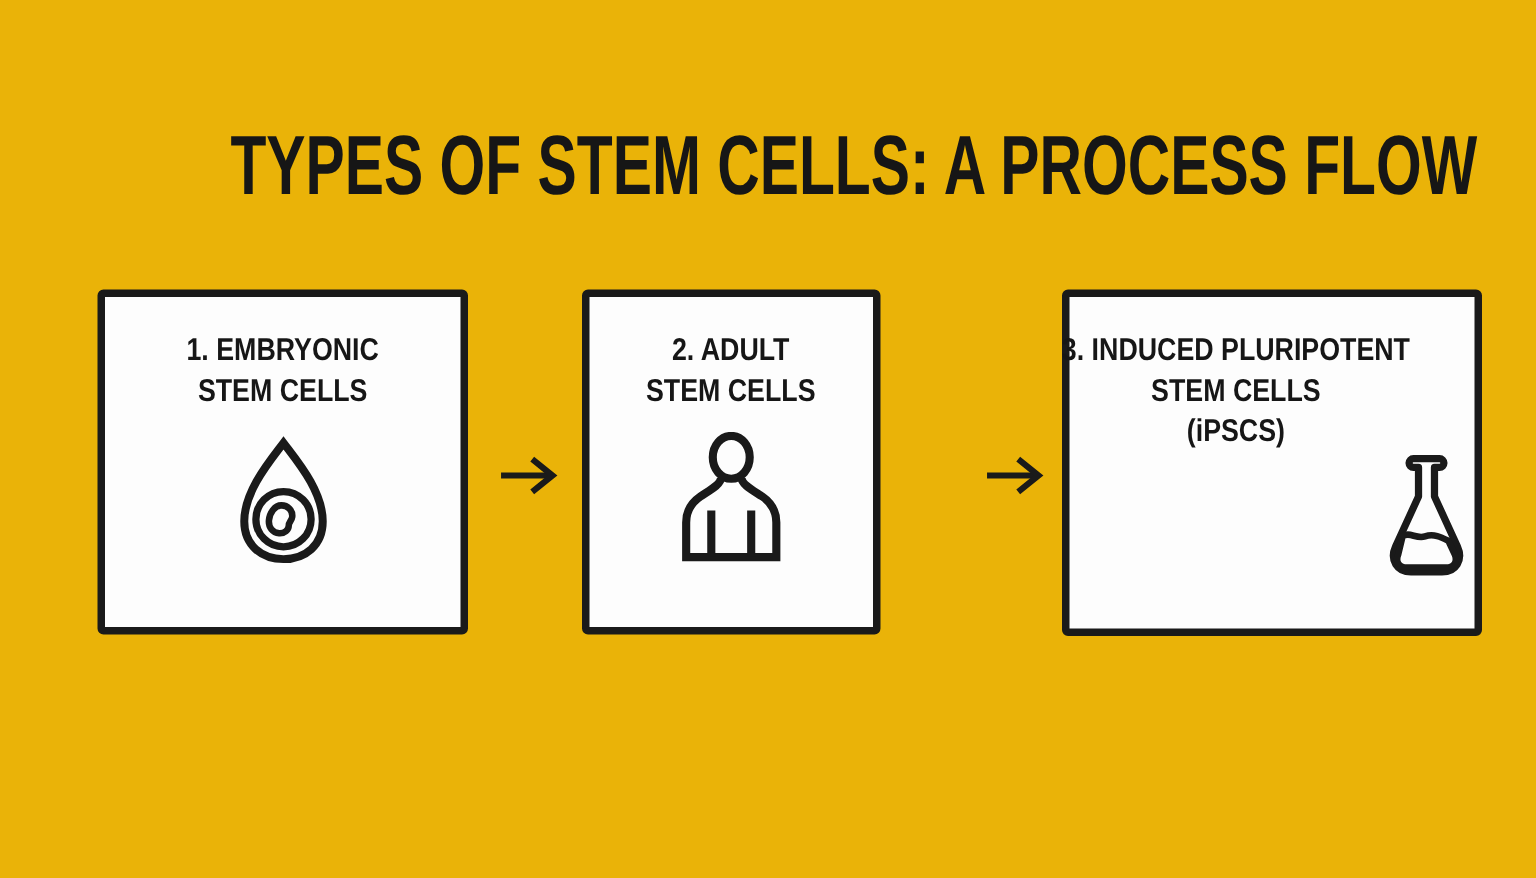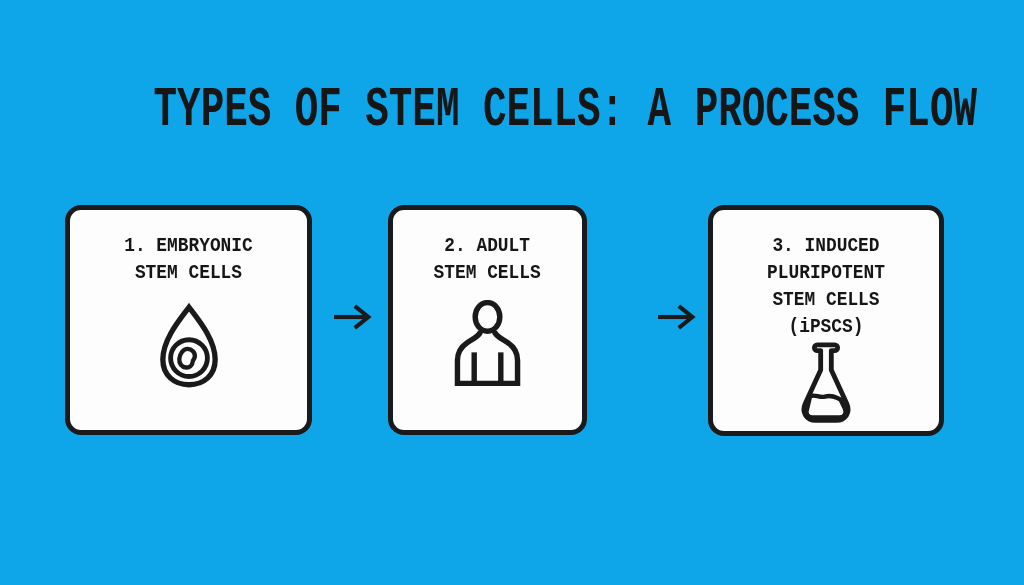--- a/index.html
+++ b/index.html
@@ -1,22 +1,22 @@
 <!DOCTYPE html>
 <html><head>
 <meta charset="utf-8">
 <style>
   html, body { margin: 0; padding: 0; background: #e8e8e8; }
   .canvas {
     position: relative;
     width: 1024px;
     height: 585px;
-    background: #0ea5e9;
+    background: #eab308;
     overflow: hidden;
-    font-family: Liberation Mono, monospace;
+    font-family: Liberation Sans, sans-serif;
     color: #161616;
     margin: 0 auto;
   }
   .title {
     position: absolute;
     top: 80px;
     left: 0;
     width: 1024px;
     margin: 0;
     text-align: center;
@@ -24,34 +24,34 @@
     line-height: 60px;
     font-weight: bold;
     letter-spacing: 0px;
     white-space: nowrap;
     transform: scaleX(0.70);
     transform-origin: 50% 50%;
     color: #161616;
   }
   .card {
     position: absolute;
-    top: 205px;
+    top: 193px;
     height: 230px;
     box-sizing: border-box;
     border: 5px solid #1a1a1a;
-    border-radius: 16px;
+    border-radius: 4px;
     background: #fdfdfd;
     display: flex;
     flex-direction: column;
     align-items: center;
     padding: 22px 2px 20px 2px;
   }
   .card-1 { left: 65px;  width: 247px; }
   .card-2 { left: 388px; width: 199px; }
-  .card-3 { left: 708px; width: 236px; height: 231px; }
+  .card-3 { left: 708px; width: 280px; height: 231px; align-items: flex-end; }
   .card-label {
     font-size: 21px;
     line-height: 27px;
     font-weight: bold;
     text-align: center;
     white-space: pre-line;
     transform: scaleX(0.85);
     transform-origin: 50% 0;
     color: #161616;
     width: 118%;

